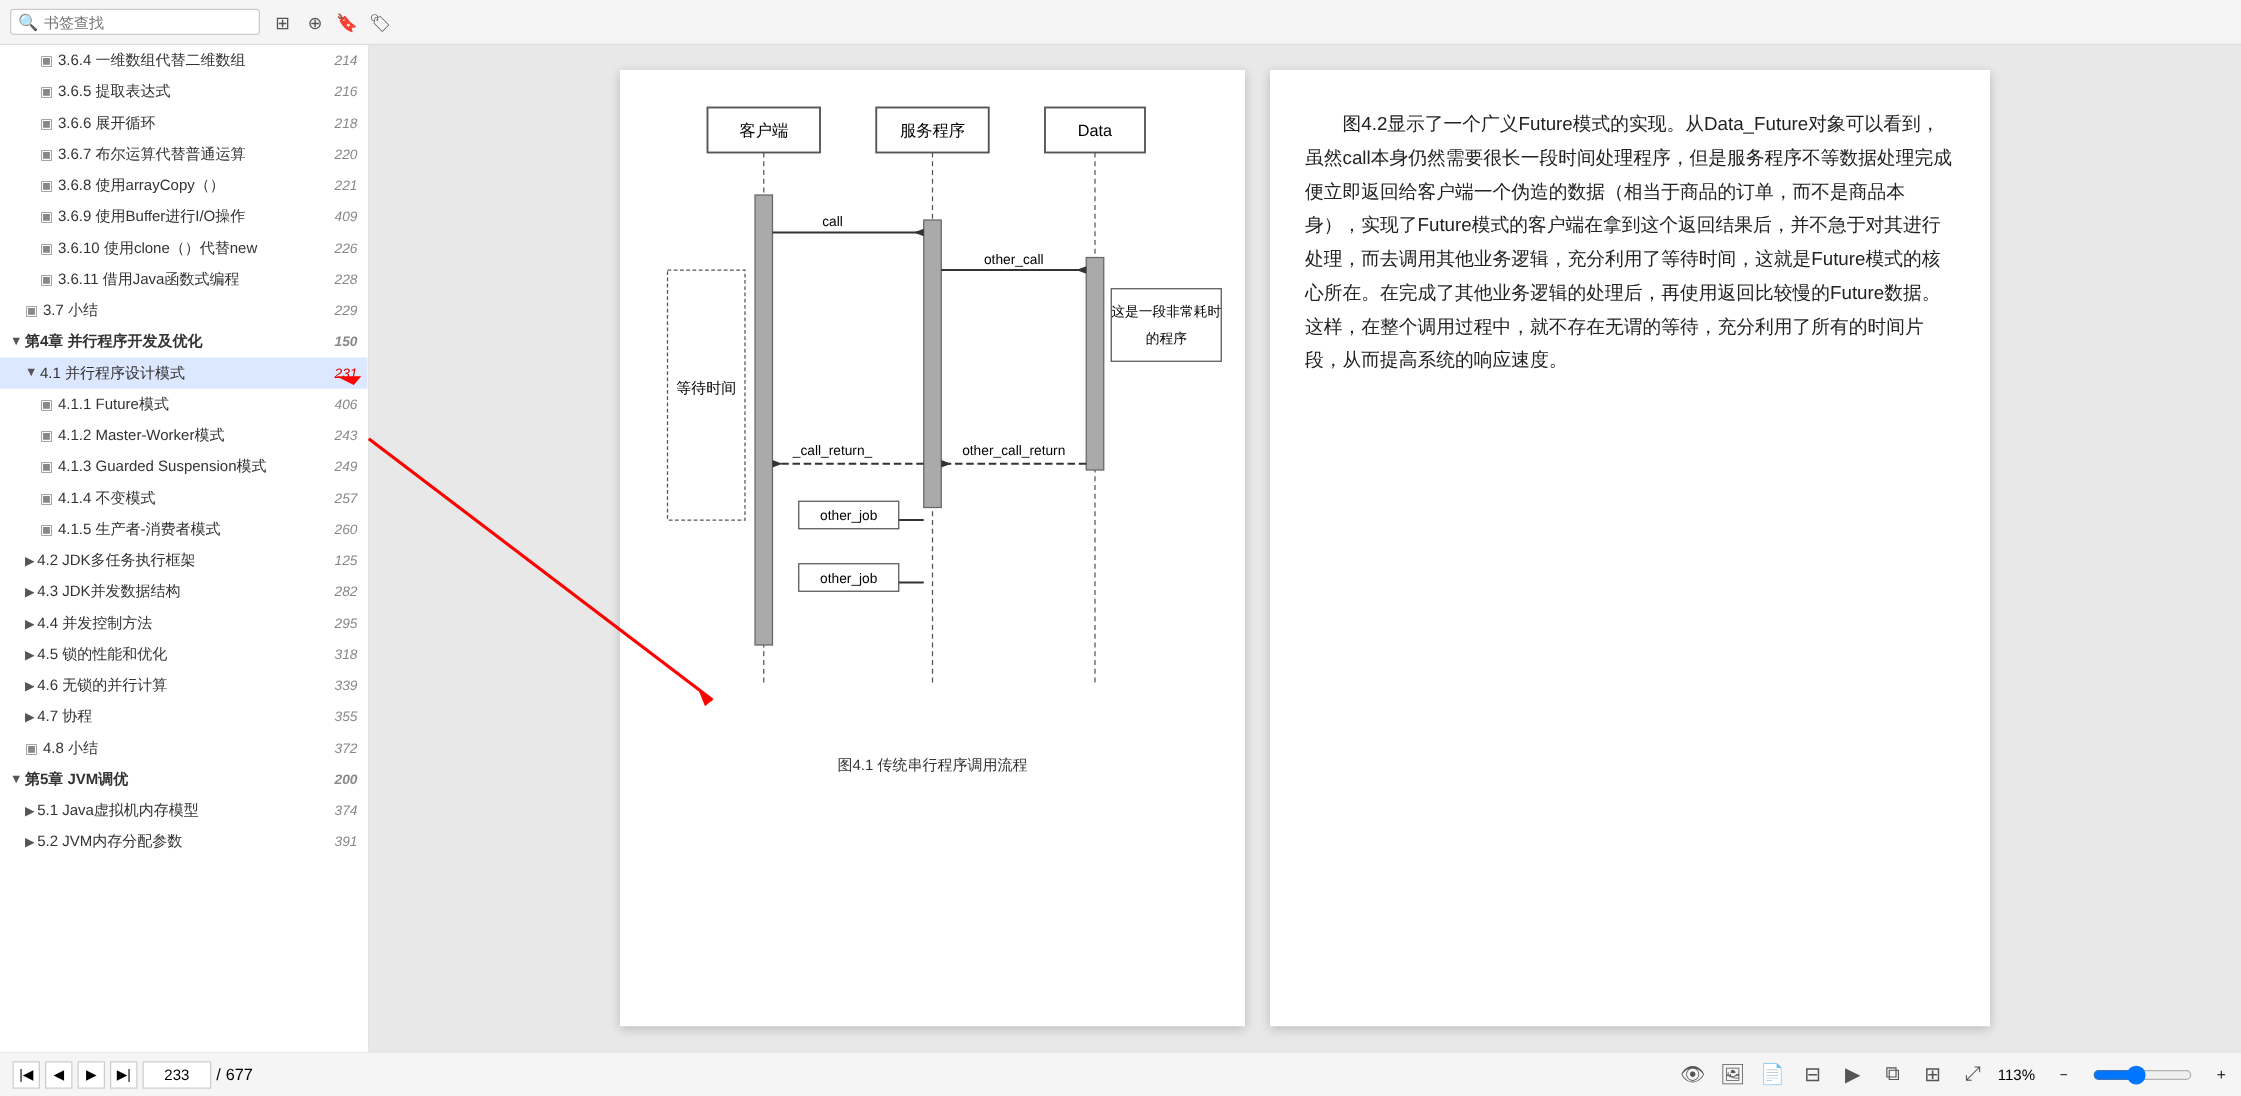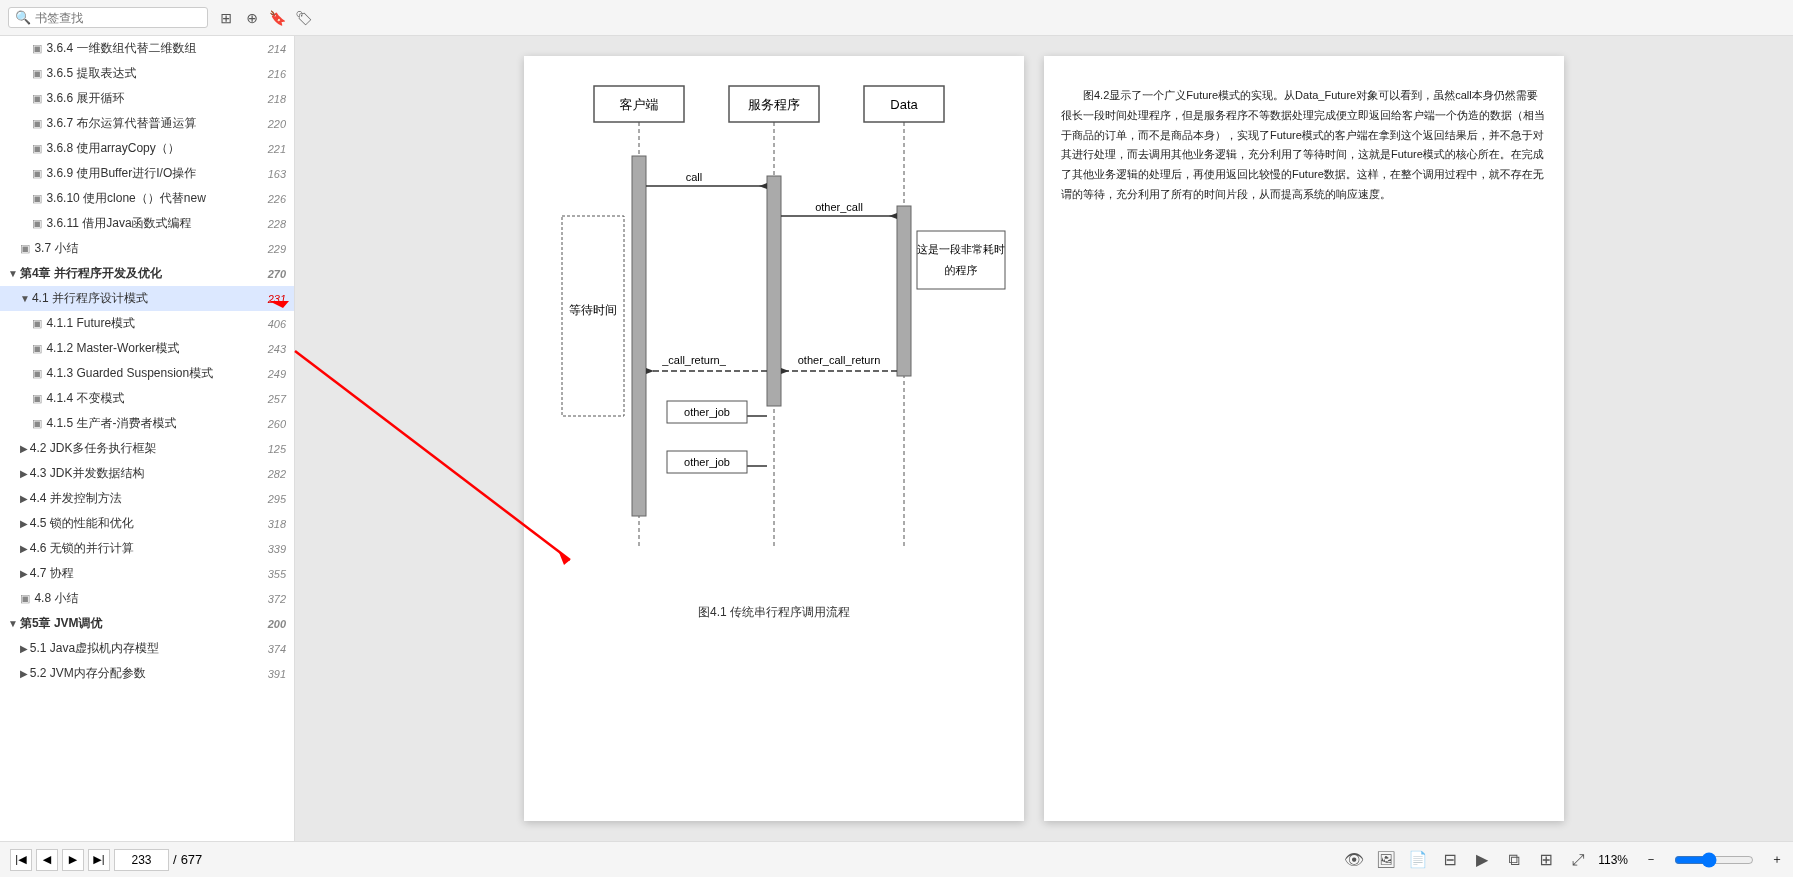--- a/index.html
+++ b/index.html
@@ -23,21 +23,21 @@
     .sidebar-item.active { background: #dce8ff; }
     .sidebar-item .page-num { margin-left: auto; color: #888; font-size: 11px; min-width: 30px; text-align: right; font-style: italic; }
     .sidebar-item .icon-page { color: #888; margin-right: 4px; font-size: 11px; }
     .sidebar-item .expand-icon { margin-right: 2px; color: #555; font-size: 10px; }
 
     
     .content-area { flex: 1; background: #e8e8e8; overflow-y: auto; display: flex; justify-content: center; padding: 20px; gap: 20px; }
 
     
     .page { background: white; width: 500px; min-height: 750px; padding: 20px; box-shadow: 0 2px 8px rgba(0,0,0,0.2); position: relative; flex-shrink: 0; }
-    .page-right { background: white; width: 520px; min-height: 750px; padding: 30px 17px; box-shadow: 0 2px 8px rgba(0,0,0,0.2); flex-shrink: 0; font-size: 11px; line-height: 1.8; color: #222; }
+    .page-right { background: white; width: 576px; min-height: 750px; padding: 30px 28px; box-shadow: 0 2px 8px rgba(0,0,0,0.2); flex-shrink: 0; font-size: 15px; line-height: 1.8; color: #222; }
 
     
     .diagram-container { width: 100%; display: flex; flex-direction: column; align-items: center; }
     .diagram-caption { font-size: 12px; color: #333; margin-top: 8px; text-align: left; }
     .diagram-description { font-size: 12px; color: #333; margin-top: 16px; line-height: 1.8; }
 
     
     .bottom-bar { background: #f5f5f5; border-top: 1px solid #ddd; height: 36px; display: flex; align-items: center; padding: 0 10px; gap: 6px; }
     .bottom-left { display: flex; align-items: center; gap: 4px; }
     .nav-btn { width: 22px; height: 22px; border: 1px solid #ccc; background: white; cursor: pointer; font-size: 11px; display: flex; align-items: center; justify-content: center; }
@@ -90,41 +90,41 @@
         <span class="page-num">220</span>
       </div>
       <div class="sidebar-item" style="padding-left:32px;">
         <span class="icon-page">▣</span>
         <span>3.6.8 使用arrayCopy（）</span>
         <span class="page-num">221</span>
       </div>
       <div class="sidebar-item" style="padding-left:32px;">
         <span class="icon-page">▣</span>
         <span>3.6.9 使用Buffer进行I/O操作</span>
-        <span class="page-num">163</span>
+        <span class="page-num">409</span>
       </div>
       <div class="sidebar-item" style="padding-left:32px;">
         <span class="icon-page">▣</span>
         <span>3.6.10 使用clone（）代替new</span>
         <span class="page-num">226</span>
       </div>
       <div class="sidebar-item" style="padding-left:32px;">
         <span class="icon-page">▣</span>
         <span>3.6.11 借用Java函数式编程</span>
         <span class="page-num">228</span>
       </div>
       <div class="sidebar-item" style="padding-left:20px;">
         <span class="icon-page">▣</span>
         <span>3.7 小结</span>
         <span class="page-num">229</span>
       </div>
       <div class="sidebar-item" style="padding-left:8px;font-weight:bold;">
         <span class="expand-icon">▼</span>
         <span>第4章 并行程序开发及优化</span>
-        <span class="page-num">270</span>
+        <span class="page-num">150</span>
       </div>
       <div class="sidebar-item active" style="padding-left:20px;position:relative;">
         <span class="expand-icon">▼</span>
         <span>4.1 并行程序设计模式</span>
         <span class="page-num" style="color:#d00;">231</span>
 
         <svg style="position:absolute;right:-5px;top:0;width:30px;height:30px;overflow:visible;pointer-events:none;">
           <polygon points="0,15 20,15 14,8 20,15 14,22" fill="red"></polygon>
         </svg>
       </div>

